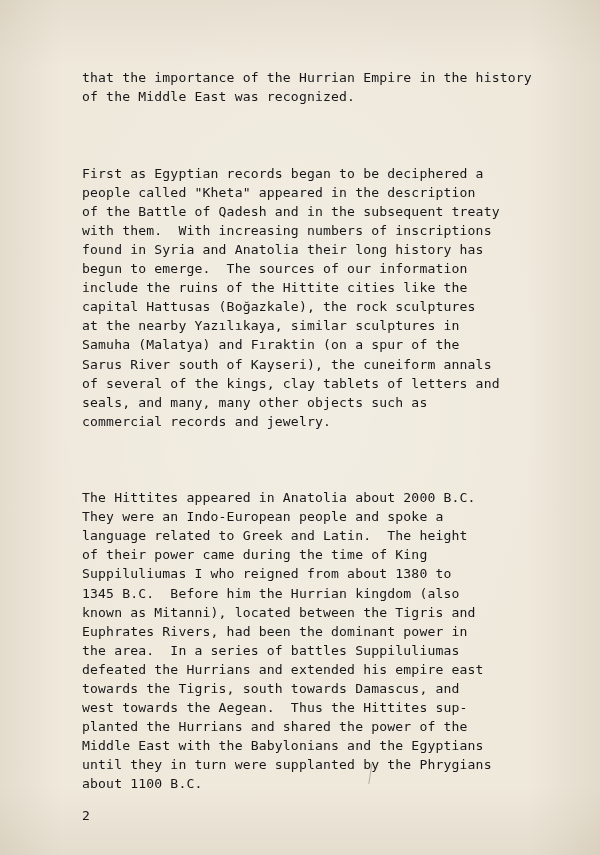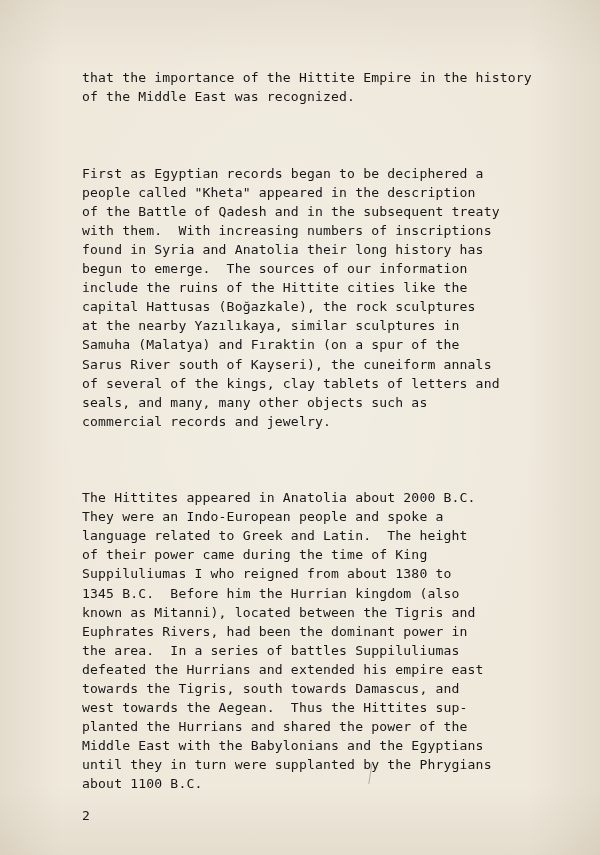--- a/index.html
+++ b/index.html
@@ -64,21 +64,21 @@
     background: rgba(40,35,30,0.30);
     transform: rotate(9deg);
     pointer-events: none;
   }
 </style>
 </head>
 <body>
 
 <div class="page">
   <div class="body-text">
-    <p class="para">that the importance of the Hittite Empire in the history
+    <p class="para">that the importance of the Hurrian Empire in the history
 of the Middle East was recognized.</p>
     <p class="para">First as Egyptian records began to be deciphered a
 people called "Kheta" appeared in the description
 of the Battle of Qadesh and in the subsequent treaty
 with them.  With increasing numbers of inscriptions
 found in Syria and Anatolia their long history has
 begun to emerge.  The sources of our information
 include the ruins of the Hittite cities like the
 capital Hattusas (Boğazkale), the rock sculptures
 at the nearby Yazılıkaya, similar sculptures in

